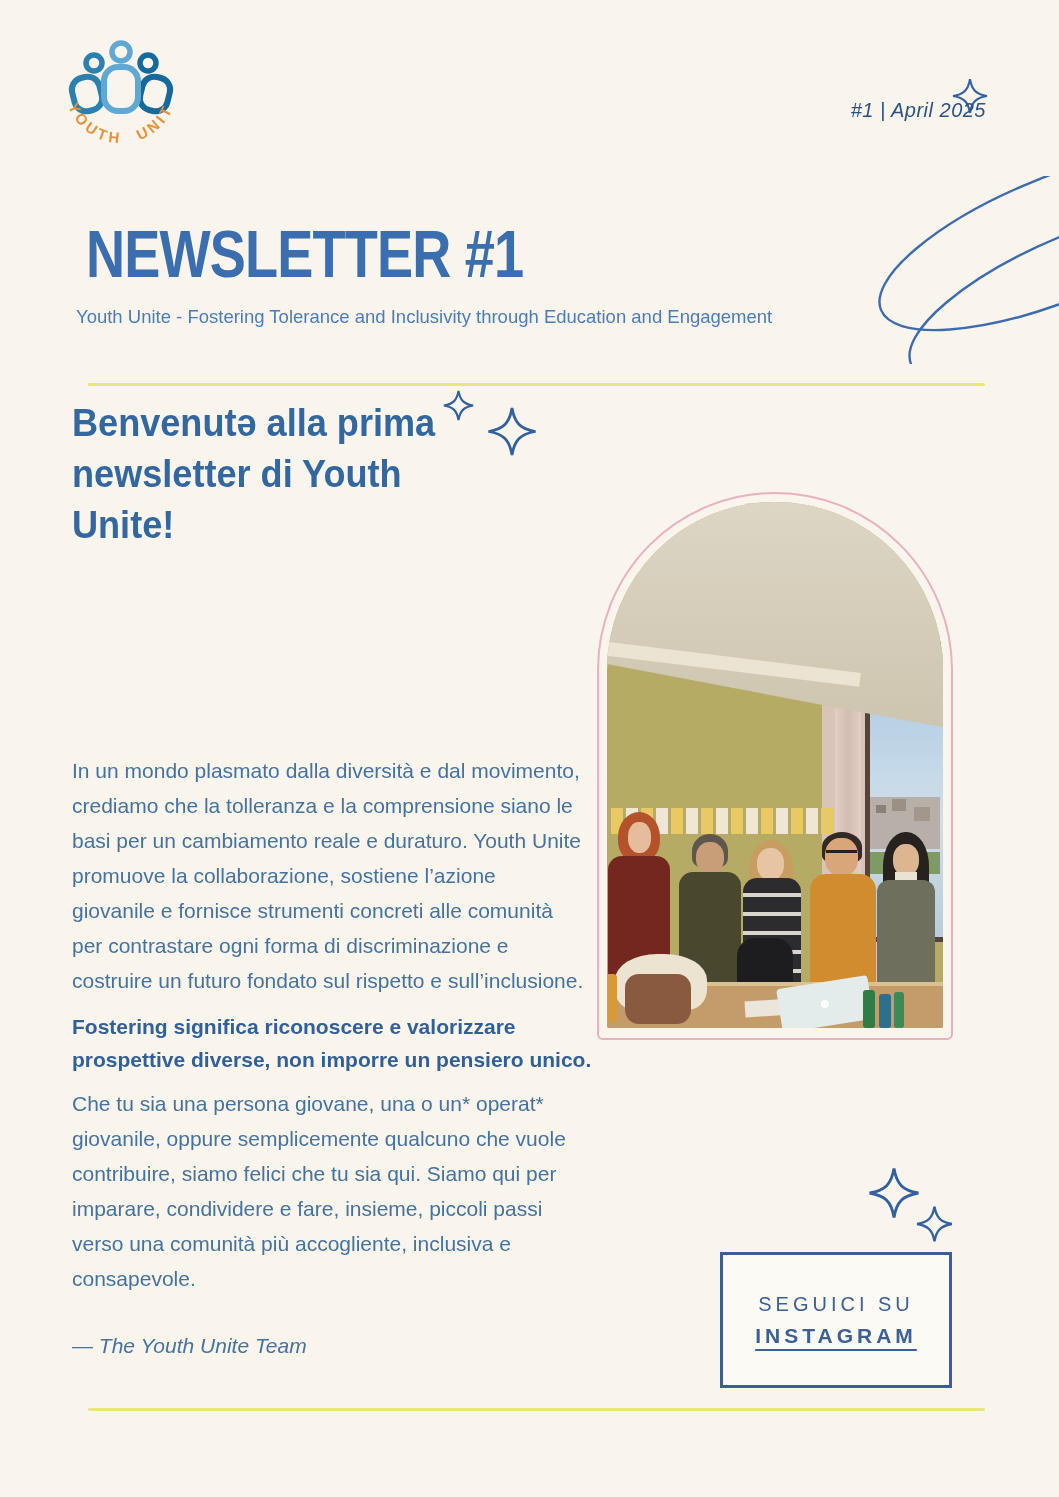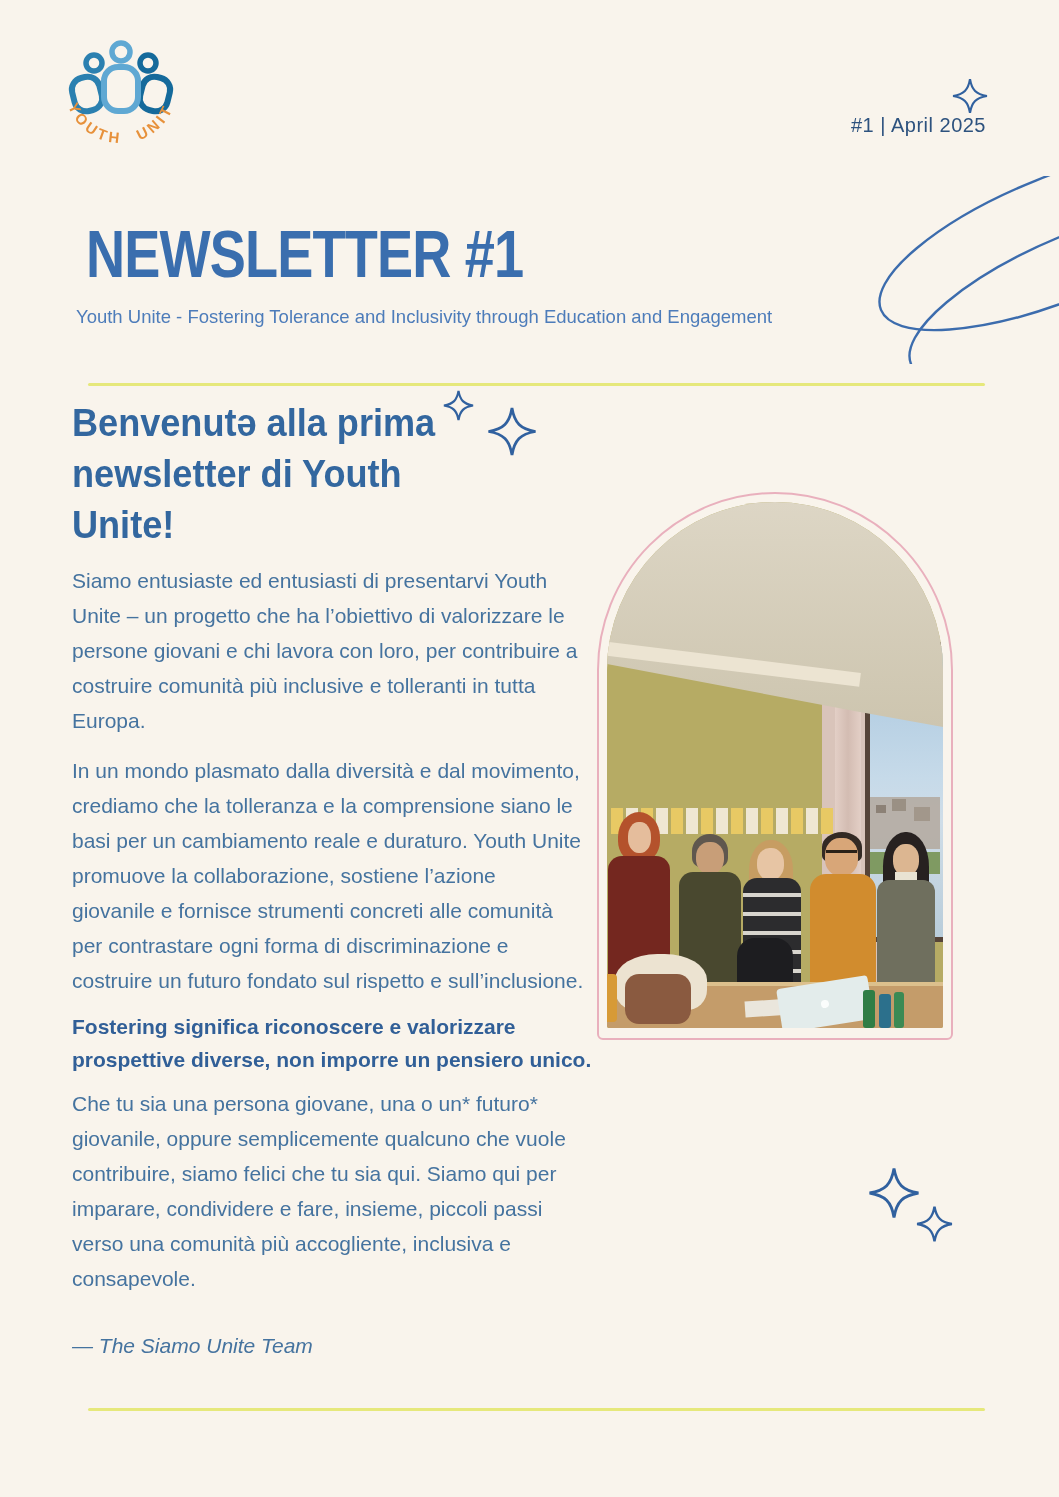--- a/index.html
+++ b/index.html
@@ -70,21 +70,21 @@
       </text>
     </svg>
   </div>
 
   <div class="spark" style="left:952px;top:76px;width:36px;height:40px;">
     <svg viewBox="0 0 100 100">
         <path d="M50 3 C55 33 67 45 97 50 C67 55 55 67 50 97 C45 67 33 55 3 50 C33 45 45 33 50 3 Z" fill="none" stroke="#31619f" stroke-width="6"></path>
       </svg>
   </div>
 
-  <div class="abs issue-date" style="right:73px;top:114px;">#1 | April 2025</div>
+  <div class="abs issue-date" style="right:73px;top:99px;font-style:italic;">#1 | April 2025</div>
 
   <div class="abs" style="right:0;top:176px;width:218px;height:188px;">
     <svg viewBox="0 0 218 188" width="218" height="188" style="overflow:hidden;">
       <g fill="none" stroke="#3c6cad" stroke-width="2.4">
         <ellipse cx="218" cy="62" rx="192" ry="62" transform="rotate(-22 218 62)"></ellipse>
         <ellipse cx="248" cy="116" rx="192" ry="62" transform="rotate(-22 248 116)"></ellipse>
       </g>
     </svg>
   </div>
 
@@ -98,29 +98,28 @@
     <svg viewBox="0 0 100 100">
         <path d="M50 3 C55 33 67 45 97 50 C67 55 55 67 50 97 C45 67 33 55 3 50 C33 45 45 33 50 3 Z" fill="none" stroke="#31619f" stroke-width="7"></path>
       </svg>
   </div>
   <div class="spark" style="left:487px;top:403px;width:50px;height:57px;">
     <svg viewBox="0 0 100 100">
         <path d="M50 3 C55 33 67 45 97 50 C67 55 55 67 50 97 C45 67 33 55 3 50 C33 45 45 33 50 3 Z" fill="none" stroke="#31619f" stroke-width="5.5"></path>
       </svg>
   </div>
 
-  <div class="abs body-text" style="left:72px;top:563px;width:508px;">Siamo entusiaste ed entusiasti di presentarvi Youth Unite – un progetto che ha l’obiettivo di valorizzare le persone giovani e chi lavora con loro, per contribuire a costruire comunità più inclusive e tolleranti in tutta Europa.</div>
   <div class="abs body-text" style="left:72px;top:753px;width:512px;">In un mondo plasmato dalla diversità e dal movimento, crediamo che la tolleranza e la comprensione siano le basi per un cambiamento reale e duraturo. Youth Unite promuove la collaborazione, sostiene l’azione giovanile e fornisce strumenti concreti alle comunità per contrastare ogni forma di discriminazione e costruire un futuro fondato sul rispetto e sull’inclusione.</div>
 
   <div class="abs body-text" style="left:72px;top:1010px;width:522px;">
     <p class="bold-lead">Fostering significa riconoscere e valorizzare prospettive diverse, non imporre un pensiero unico.</p>
-    <p>Che tu sia una persona giovane, una o un* futuro* giovanile, oppure semplicemente qualcuno che vuole contribuire, siamo felici che tu sia qui. Siamo qui per imparare, condividere e fare, insieme, piccoli passi verso una comunità più accogliente, inclusiva e consapevole.</p>
-  </div>
-
-  <div class="abs signature" style="left:72px;top:1334px;">— The Siamo Unite Team</div>
+    <p>Che tu sia una persona giovane, una o un* operat* giovanile, oppure semplicemente qualcuno che vuole contribuire, siamo felici che tu sia qui. Siamo qui per imparare, condividere e fare, insieme, piccoli passi verso una comunità più accogliente, inclusiva e consapevole.</p>
+  </div>
+
+  <div class="abs signature" style="left:72px;top:1334px;">— The Youth Unite Team</div>
 
   <div class="abs photo-frame" style="left:597px;top:492px;">
     <div class="photo-scene">
 
       <div style="left:215px;top:120px;width:60px;height:360px;background:#d9c4ba;"></div>
 
       <div style="left:258px;top:140px;width:78px;height:290px;background:linear-gradient(180deg,#a8c6de 0%,#c6dae9 45%,#cfdde8 60%,#b9cdda 100%);border:5px solid #564438;border-right:none;">
         <div style="left:0;top:150px;width:70px;height:52px;background:#b3a89d;opacity:.85;"></div>
         <div style="left:6px;top:158px;width:10px;height:8px;background:#8c8176;"></div>
         <div style="left:22px;top:152px;width:14px;height:12px;background:#9a9084;"></div>
@@ -192,16 +191,20 @@
     <svg viewBox="0 0 100 100">
         <path d="M50 3 C55 33 67 45 97 50 C67 55 55 67 50 97 C45 67 33 55 3 50 C33 45 45 33 50 3 Z" fill="none" stroke="#31619f" stroke-width="5.5"></path>
       </svg>
   </div>
   <div class="spark" style="left:916px;top:1203px;width:37px;height:42px;">
     <svg viewBox="0 0 100 100">
         <path d="M50 3 C55 33 67 45 97 50 C67 55 55 67 50 97 C45 67 33 55 3 50 C33 45 45 33 50 3 Z" fill="none" stroke="#31619f" stroke-width="6.5"></path>
       </svg>
   </div>
 
+  <div class="abs cta-box" style="left:720px;top:1252px;">
+    <span class="cta-line1">SEGUICI SU</span>
+    <a class="cta-line2">INSTAGRAM</a>
+  </div>
 
   <div class="abs divider" style="left:88px;top:1408px;width:897px;"></div>
 
 </div>
 
 </body></html>

